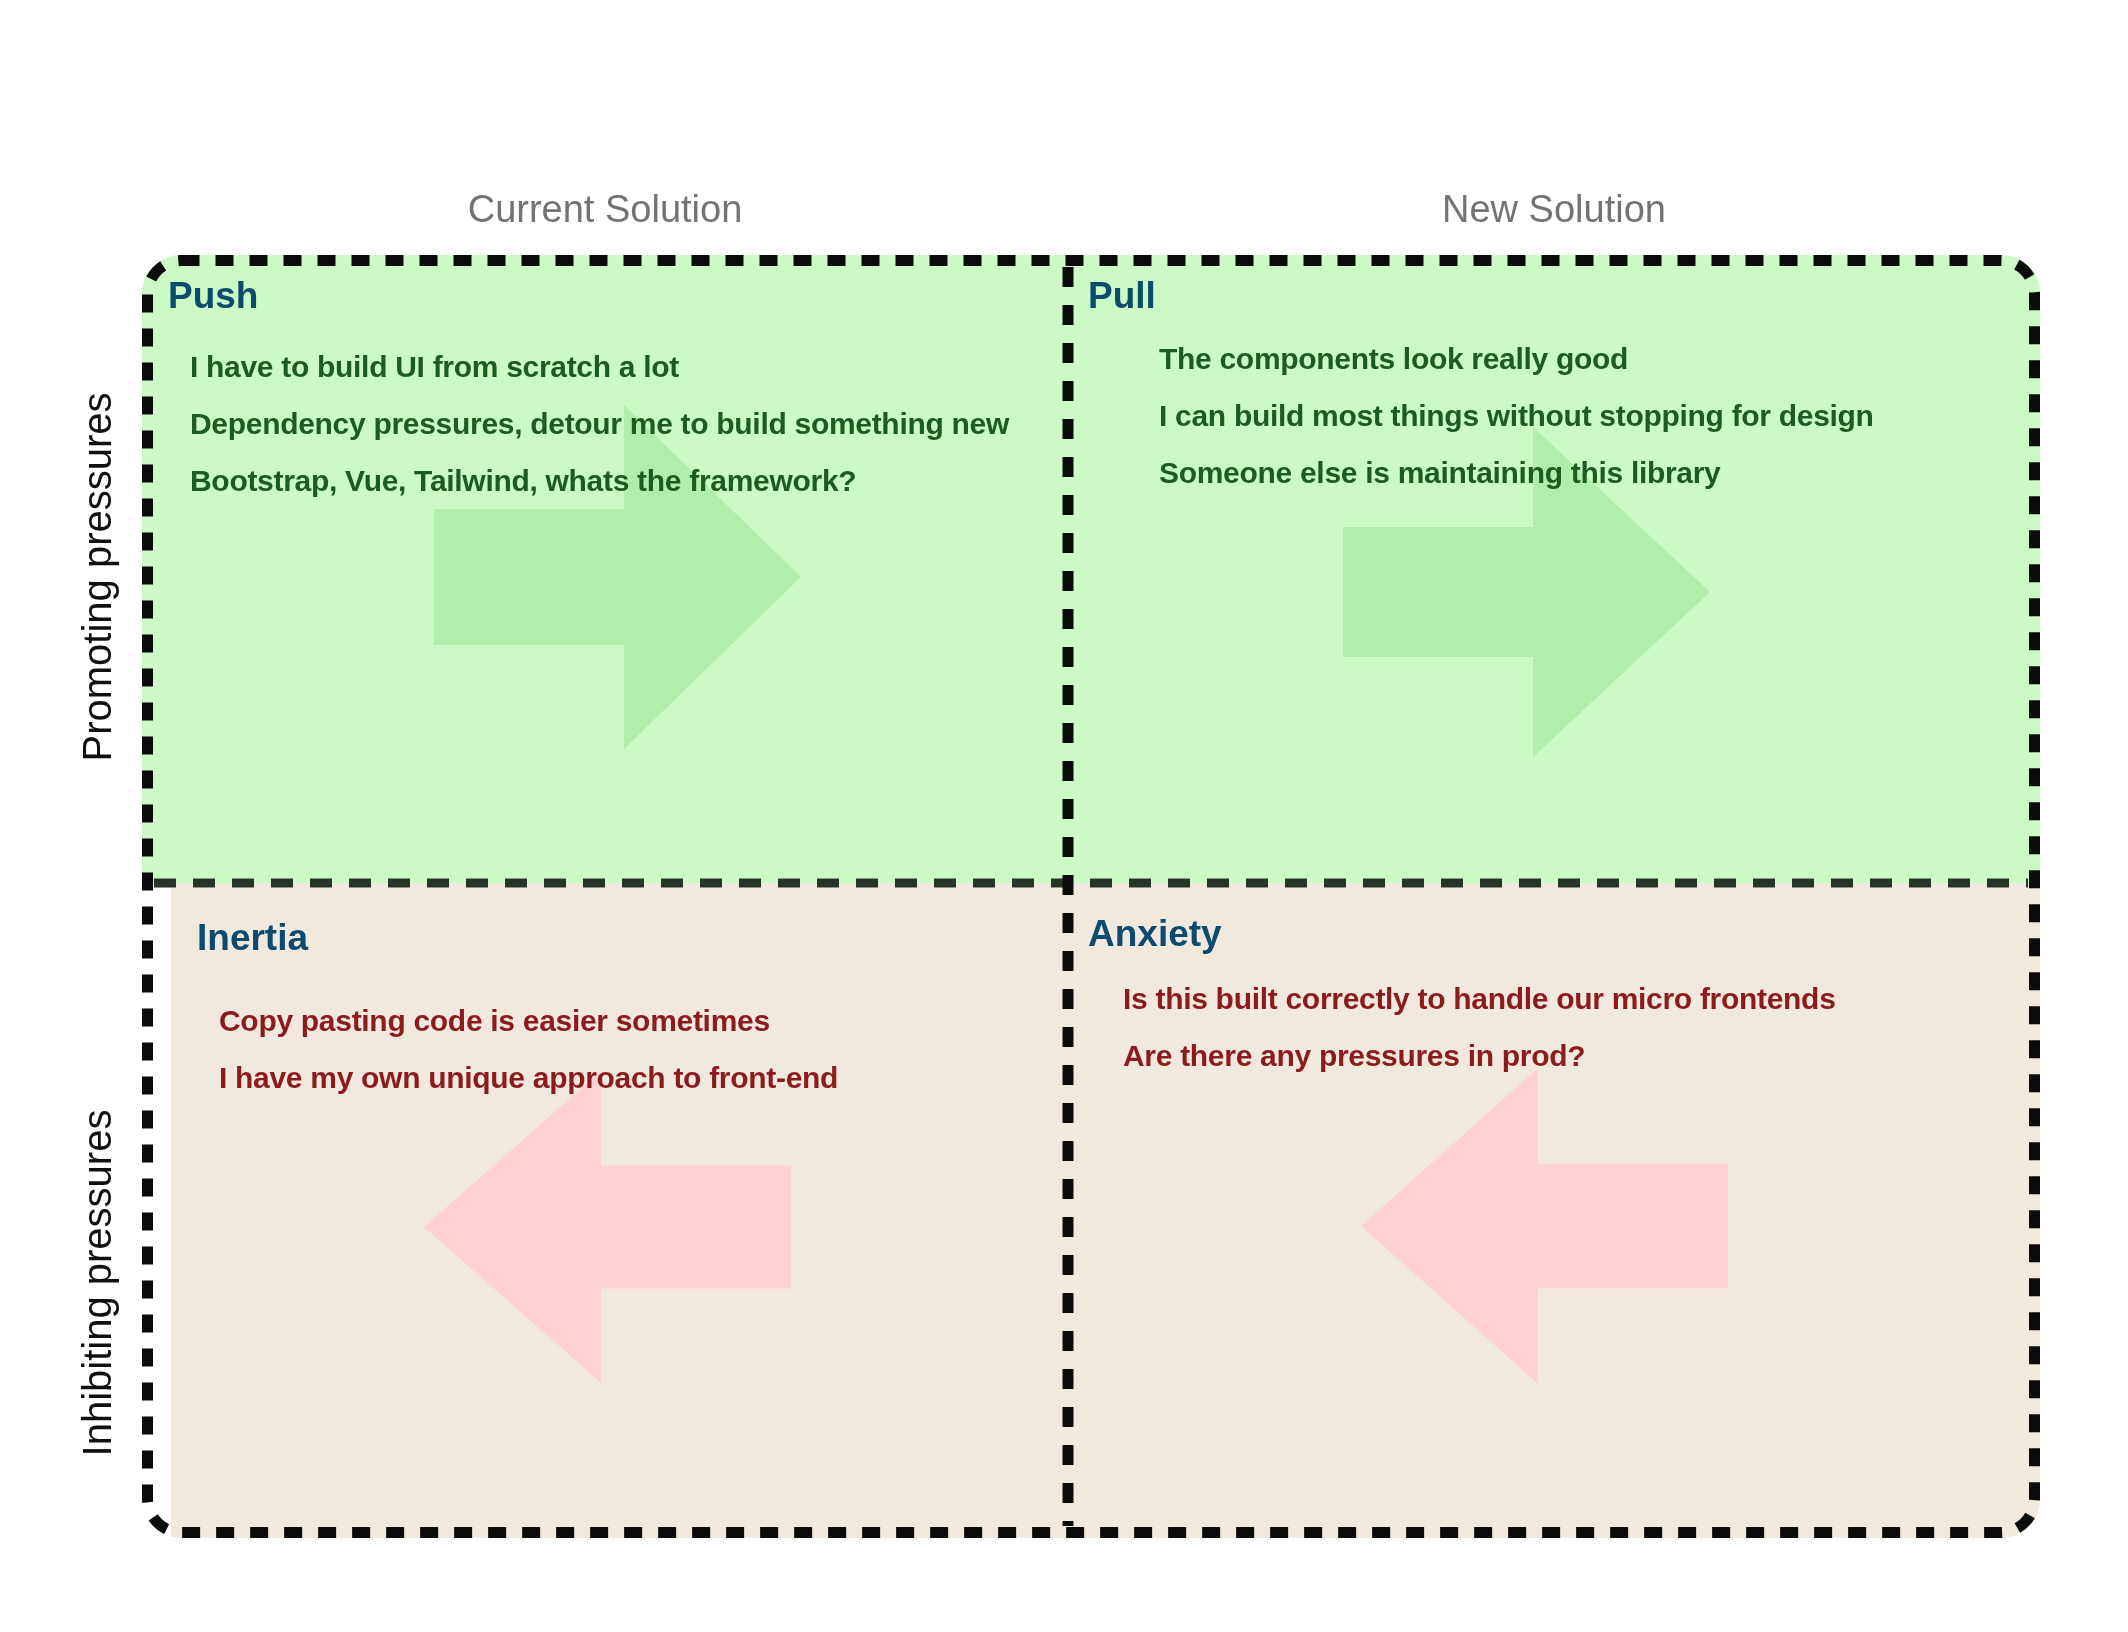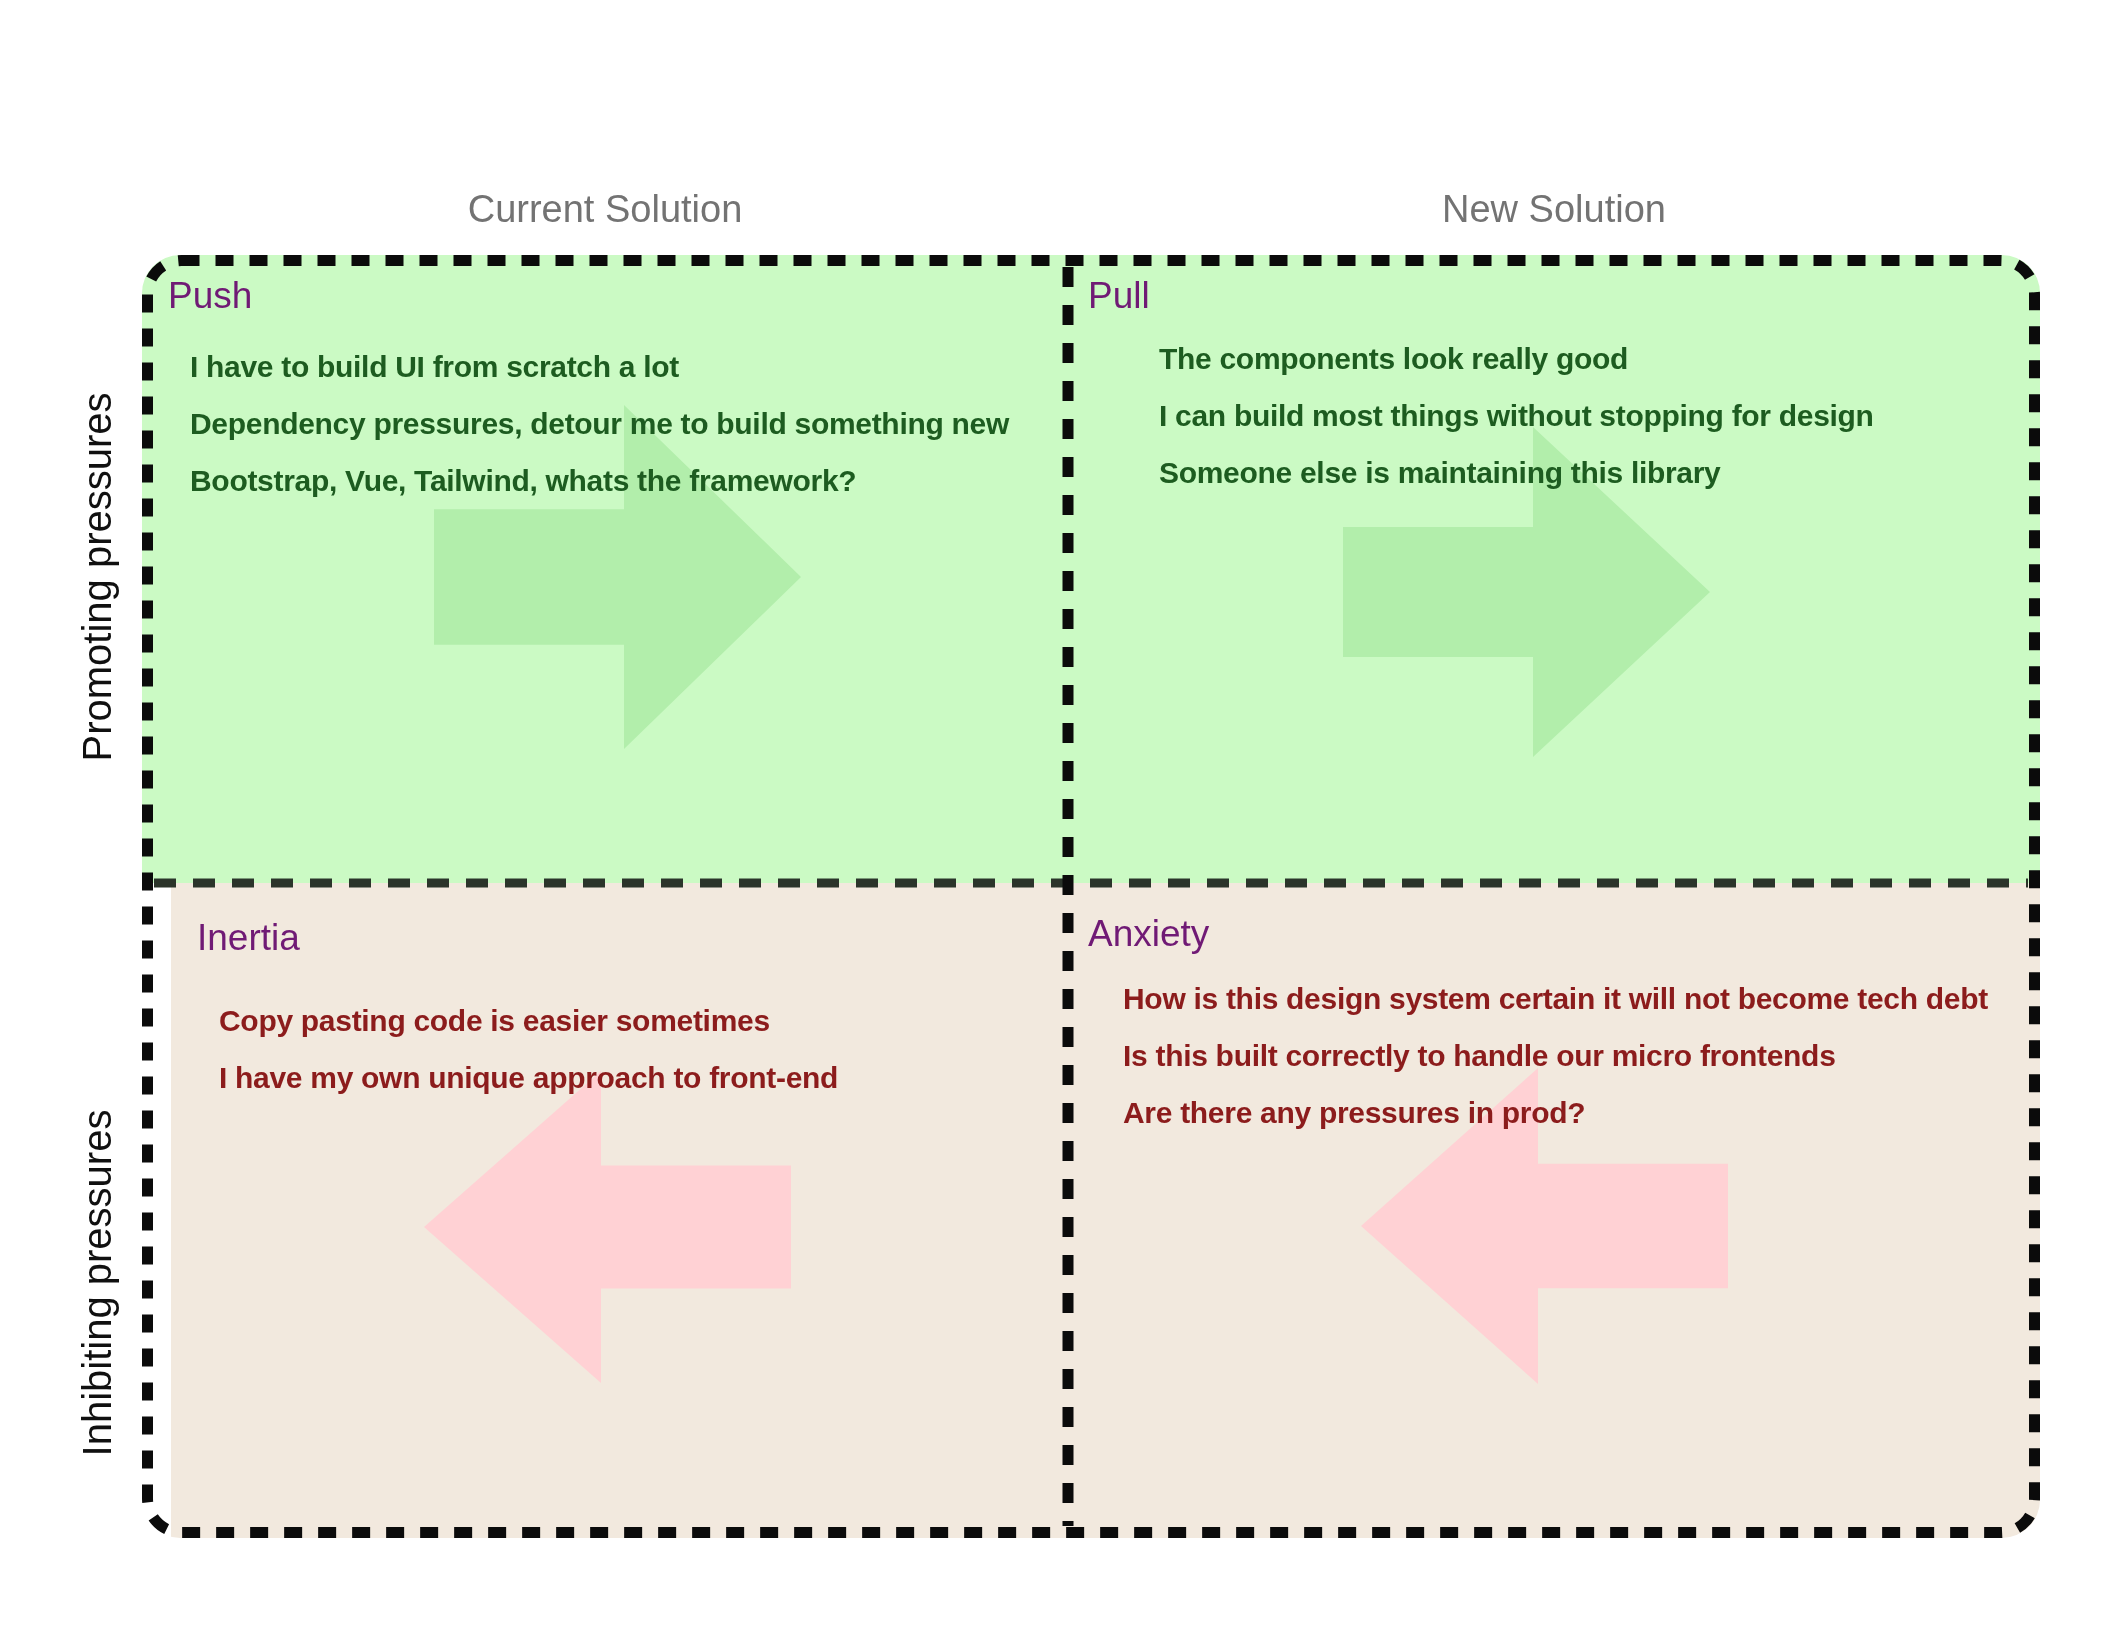--- a/index.html
+++ b/index.html
@@ -67,22 +67,22 @@
   }
   .quadrant { position: absolute; }
   .q-push    { left: 0;     top: 0;     width: 926px; height: 628px; background: #cbfac4; }
   .q-pull    { left: 926px; top: 0;     width: 972px; height: 628px; background: #cbfac4; }
   .q-inertia { left: 0;     top: 628px; width: 926px; height: 655px; background: #f2e9de; margin-left: 29px; }
   .q-anxiety { left: 926px; top: 628px; width: 972px; height: 655px; background: #f2e9de; }
 
   .q-title {
     position: absolute;
     font-size: 37px;
-    font-weight: 400;
-    color: #701a75;
+    font-weight: 700;
+    color: #0c4a6e;
     white-space: nowrap;
     z-index: 3;
   }
   .q-push    .q-title { left: 26px; top: 20px; }
   .q-pull    .q-title { left: 20px; top: 20px; }
   .q-inertia .q-title { left: 26px; top: 34px; }
   .q-anxiety .q-title { left: 20px; top: 30px; }
 
   .q-items {
     position: absolute;
@@ -168,21 +168,20 @@
             <div class="q-item">I have my own unique approach to front-end</div>
           </div>
         <svg class="arrow flip" width="367" height="312" viewBox="0 0 367 330" preserveAspectRatio="none">
           <polygon points="0,100 190,100 190,0 367,165 190,330 190,230 0,230" fill="#ffd1d4"></polygon>
         </svg>
       </div>
 
       <div class="quadrant q-anxiety red-text">
         <div class="q-title">Anxiety</div>
         <div class="q-items">
-            <div class="q-item">How is this design system certain it will not become tech debt</div>
             <div class="q-item">Is this built correctly to handle our micro frontends</div>
             <div class="q-item">Are there any pressures in prod?</div>
           </div>
         <svg class="arrow flip" width="367" height="316" viewBox="0 0 367 330" preserveAspectRatio="none">
           <polygon points="0,100 190,100 190,0 367,165 190,330 190,230 0,230" fill="#ffd1d4"></polygon>
         </svg>
       </div>
 
     </div>
 

